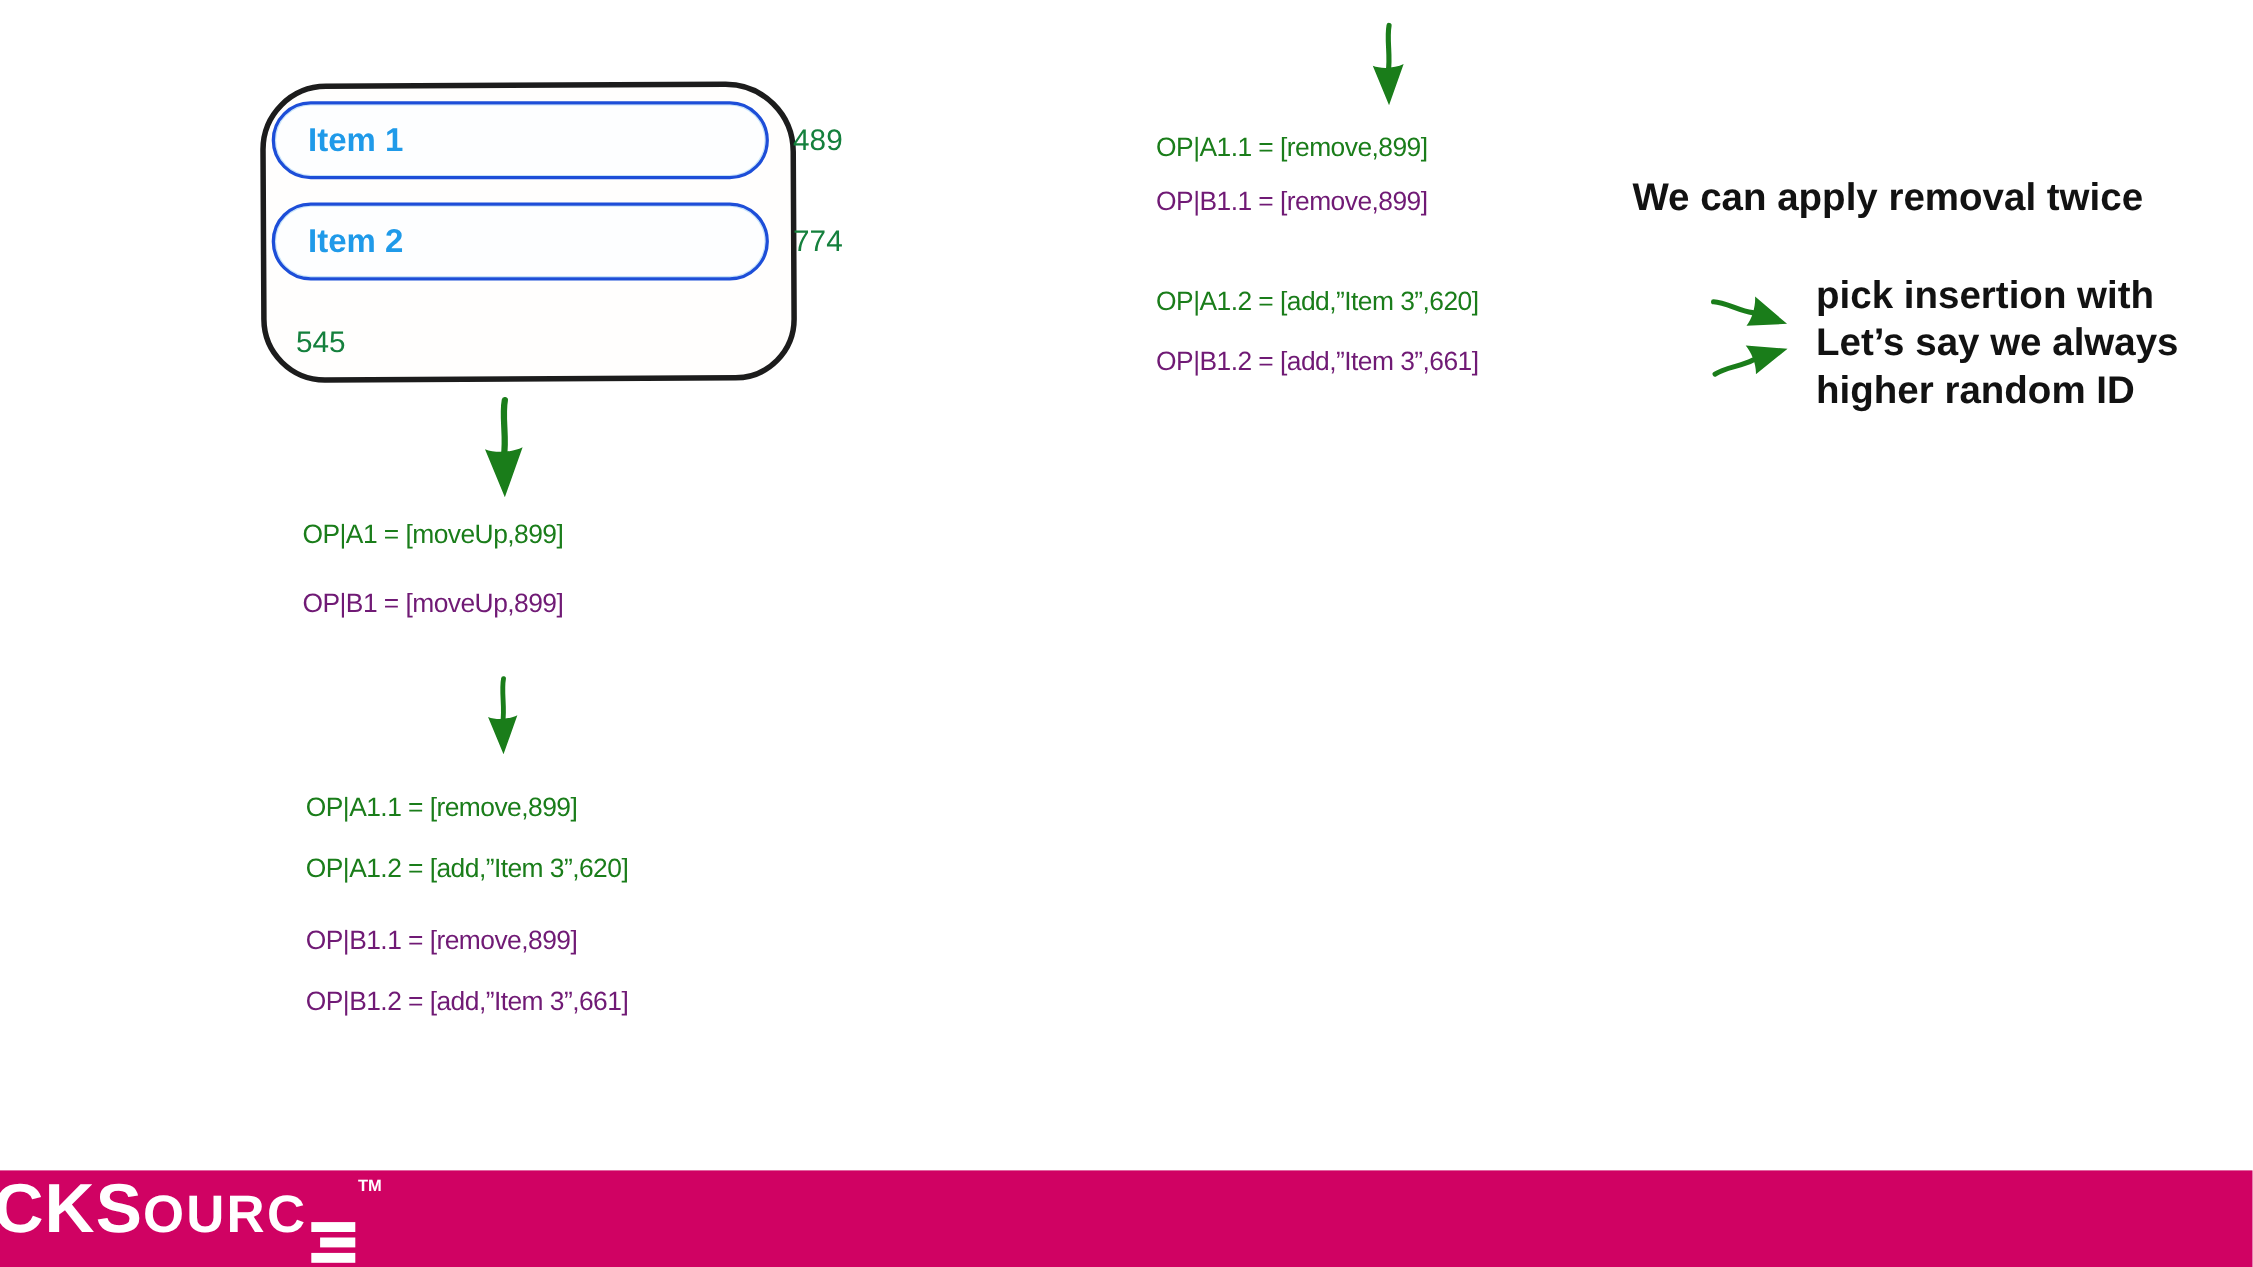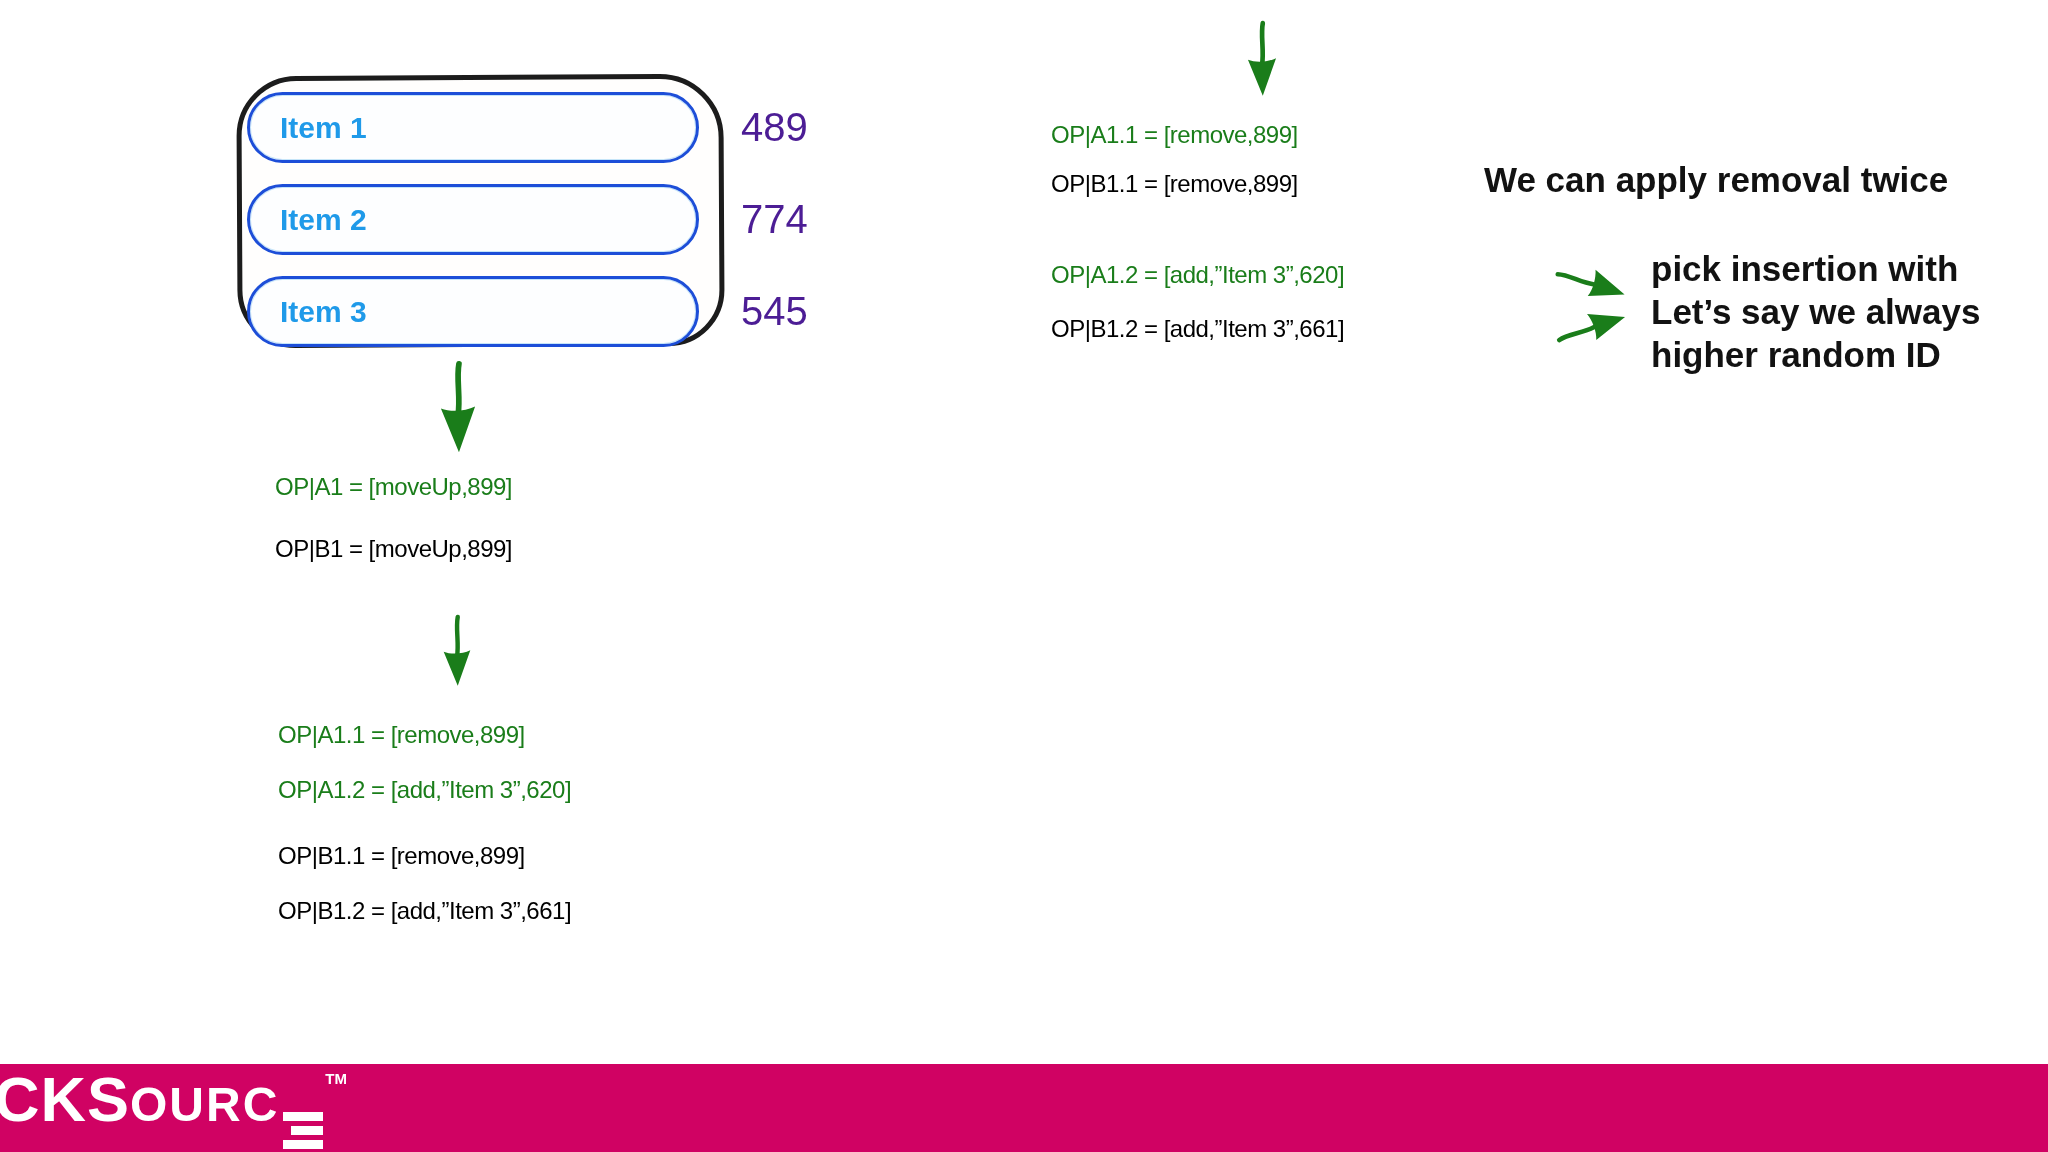--- a/index.html
+++ b/index.html
@@ -19,26 +19,26 @@
   }
   .rows { left:247px; top:92px; display:flex; flex-direction:column; gap:21px; }
   .row  { display:flex; align-items:center; height:71px; }
   .pill {
     width:452px; height:100%; box-sizing:border-box;
     border:3px solid #1d4ed8; border-radius:40px;
     background:#fdfeff; display:flex; align-items:center; padding-left:30px;
     box-shadow:0 0 0 1px rgba(31,154,233,.25) inset;
   }
   .pill-label { color:#1f9ae9; font-weight:700; font-size:30px; }
-  .rid { margin-left:42px; color:#4c1d95; font-size:40px; }
+  .rid { margin-left:22px; color:#15803d; font-size:27px; }
 
   
   .op   { font-size:24px; font-weight:400; white-space:nowrap; letter-spacing:-0.5px; line-height:1.1; }
   .green  { color:#1a7d1a; }
-  .orange { color:#000000; }
+  .orange { color:#701a75; }
   .note { font-size:35px; font-weight:700; color:#121212; white-space:nowrap; line-height:43px; }
 
   .green-arrow { color:#1a7d1a; }
 
   
   .footer {
     left:0; top:1064px; width:2048px; height:88px; background:#d00263;
     display:flex; align-items:center; justify-content:flex-start;
   }
   .logo { color:#ffffff; display:flex; align-items:baseline; letter-spacing:1px; transform:translateX(-6px); }
@@ -78,23 +78,20 @@
       </div>
       <span class="rid">489</span>
     </div>
     <div class="row">
       <div class="pill">
         <span class="pill-label">Item 2</span>
       </div>
       <span class="rid">774</span>
     </div>
     <div class="row">
-      <div class="pill">
-        <span class="pill-label">Item 3</span>
-      </div>
       <span class="rid">545</span>
     </div>
   </div>
 
   <svg class="abs green-arrow" style="left:428px; top:360px; width:60px; height:95px;">
       <use href="#arr-down"></use>
     </svg>
 
   <div class="abs op green" style="left:275px; top:474px;">OP|A1 = [moveUp,899]</div>
   <div class="abs op orange" style="left:275px; top:536px;">OP|B1 = [moveUp,899]</div>

